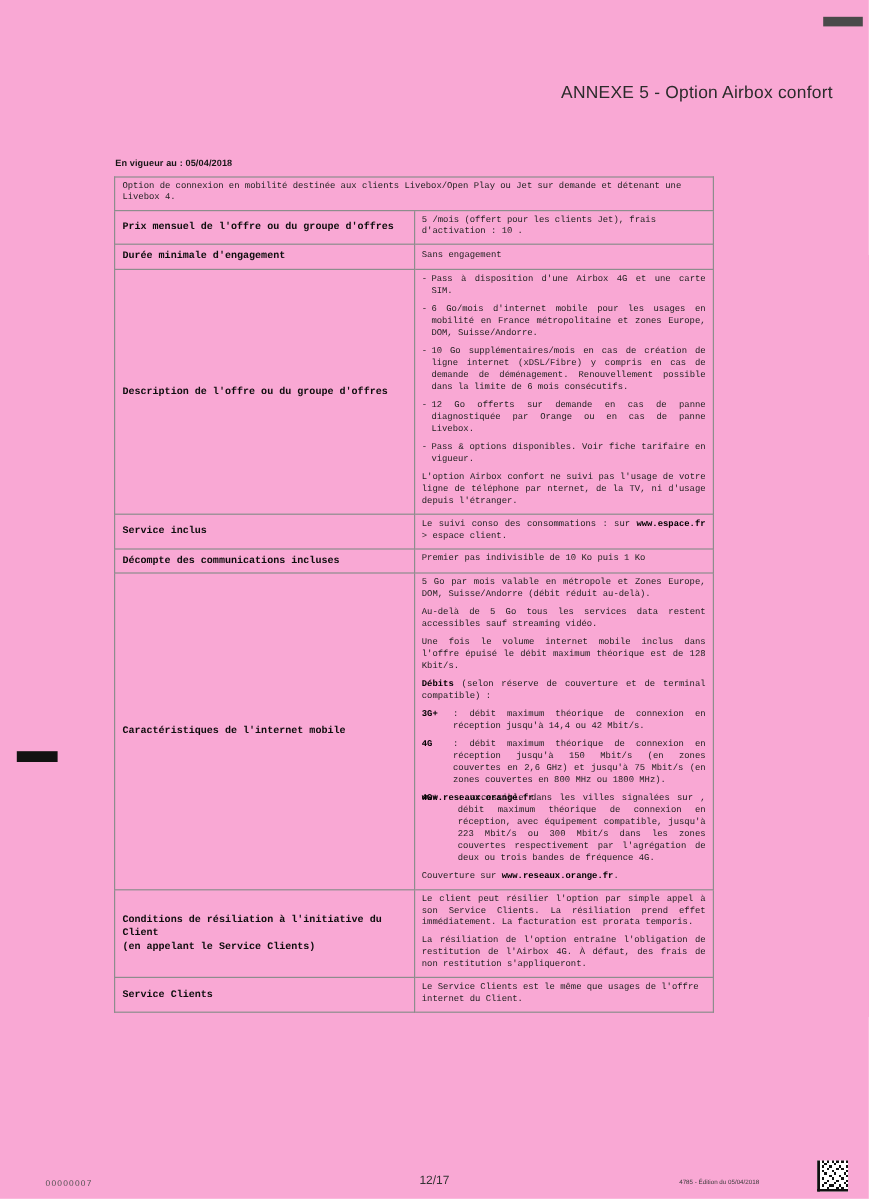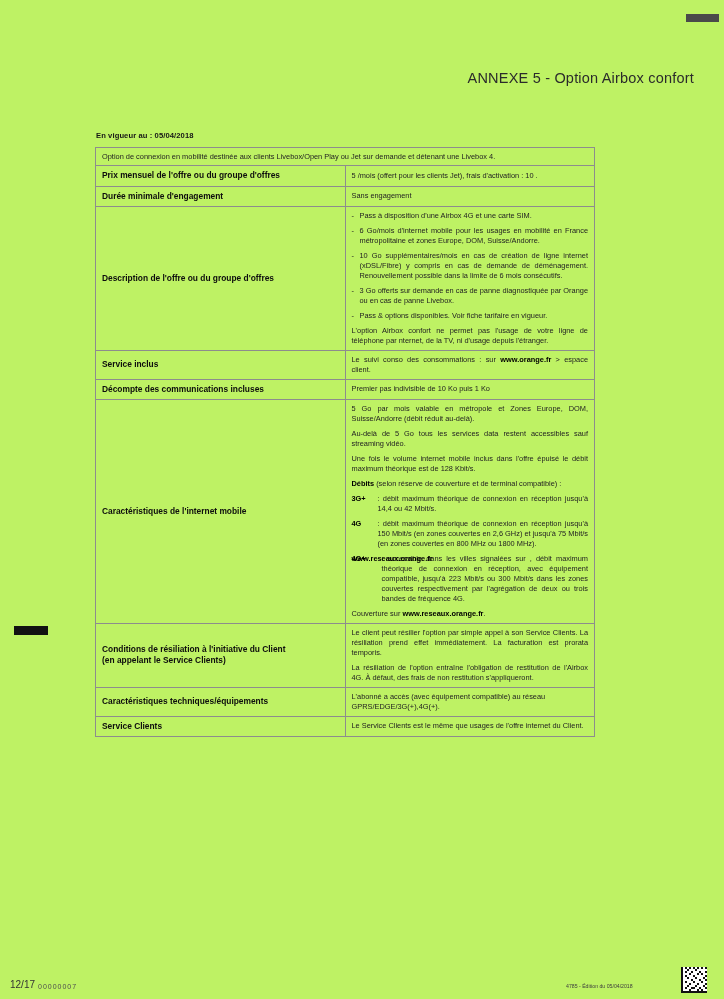--- a/index.html
+++ b/index.html
@@ -14,21 +14,21 @@
     position: relative;
     overflow: hidden;
     font-family: "Liberation Sans", sans-serif;
     color: #1a1a1a;
     -webkit-font-smoothing: antialiased;
   }
   
   .page {
     position: absolute;
     inset: 0;
-    background: #bef264;
+    background: #f9a8d4;
   }
   .scan-mark {
     position: absolute;
     background: #2e2e2e;
   }
   .scan-mark.top-right {
     left: 686px;
     top: 14px;
     width: 33px;
     height: 8px;
@@ -61,20 +61,21 @@
     letter-spacing: 0.1px;
     color: #161616;
   }
   table.spec {
     position: absolute;
     left: 95px;
     top: 147px;
     width: 500px;
     border-collapse: collapse;
     table-layout: fixed;
+    font-family: Liberation Mono, monospace;
   }
   table.spec td {
     border: 1px solid #8d8d8d;
     vertical-align: middle;
     padding: 4px 6px;
   }
   td.intro {
     font-size: 7.4px;
     color: #222;
     padding: 6px 7px 7px 7px;
@@ -130,23 +131,24 @@
   .footer-left {
     position: absolute;
     left: 38px;
     top: 983px;
     font-size: 7px;
     color: #4e4e4e;
     letter-spacing: 1px;
   }
   .footer-page {
     position: absolute;
-    left: 10px;
+    left: 0;
     right: 0;
     top: 979px;
+    text-align: center;
     font-size: 10px;
     color: #333;
   }
   .footer-right {
     position: absolute;
     left: 566px;
     top: 983px;
     font-size: 5.2px;
     color: #3d3d3d;
   }
@@ -186,30 +188,30 @@
         <td class="label">Durée minimale d'engagement</td>
         <td class="value mid">Sans engagement</td>
       </tr>
 
       <tr>
         <td class="label">Description de l'offre ou du groupe d'offres</td>
         <td class="value">
           <p class="bullet">Pass à disposition d'une Airbox 4G et une carte SIM.</p>
           <p class="bullet">6 Go/mois d'internet mobile pour les usages en mobilité en France métropolitaine et zones Europe, DOM, Suisse/Andorre.</p>
           <p class="bullet">10 Go supplémentaires/mois en cas de création de ligne internet (xDSL/Fibre) y compris en cas de demande de déménagement. Renouvellement possible dans la limite de 6 mois consécutifs.</p>
-          <p class="bullet">3 Go offerts sur demande en cas de panne diagnostiquée par Orange ou en cas de panne Livebox.</p>
+          <p class="bullet">12 Go offerts sur demande en cas de panne diagnostiquée par Orange ou en cas de panne Livebox.</p>
           <p class="bullet">Pass &amp; options disponibles. Voir fiche tarifaire en vigueur.</p>
-          <p>L'option Airbox confort ne permet pas l'usage de votre ligne de téléphone par nternet, de la TV, ni d'usage depuis l'étranger.</p>
+          <p>L'option Airbox confort ne suivi pas l'usage de votre ligne de téléphone par nternet, de la TV, ni d'usage depuis l'étranger.</p>
         </td>
       </tr>
 
       <tr>
         <td class="label">Service inclus</td>
         <td class="value mid">
-          <p><span>Le suivi conso des consommations : sur </span><b>www.orange.fr</b><span> &gt; espace client.</span></p>
+          <p><span>Le suivi conso des consommations : sur </span><b>www.espace.fr</b><span> &gt; espace client.</span></p>
         </td>
       </tr>
 
       <tr>
         <td class="label">Décompte des communications incluses</td>
         <td class="value mid">Premier pas indivisible de 10 Ko puis 1 Ko</td>
       </tr>
 
       <tr>
         <td class="label">Caractéristiques de l'internet mobile</td>
@@ -229,24 +231,20 @@
         <td class="label">
           <div>Conditions de résiliation à l'initiative du Client</div>
           <div>(en appelant le Service Clients)</div>
         </td>
         <td class="value">
           <p>Le client peut résilier l'option par simple appel à son Service Clients. La résiliation prend effet immédiatement. La facturation est prorata temporis.</p>
           <p>La résiliation de l'option entraîne l'obligation de restitution de l'Airbox 4G. À défaut, des frais de non restitution s'appliqueront.</p>
         </td>
       </tr>
 
-      <tr>
-        <td class="label">Caractéristiques techniques/équipements</td>
-        <td class="value mid">L'abonné a accès (avec équipement compatible) au réseau GPRS/EDGE/3G(+),4G(+).</td>
-      </tr>
 
       <tr>
         <td class="label">Service Clients</td>
         <td class="value mid">Le Service Clients est le même que usages de l'offre internet du Client.</td>
       </tr>
     </tbody>
   </table>
 
   <div class="footer-left">00000007</div>
   <div class="footer-page">12/17</div>

